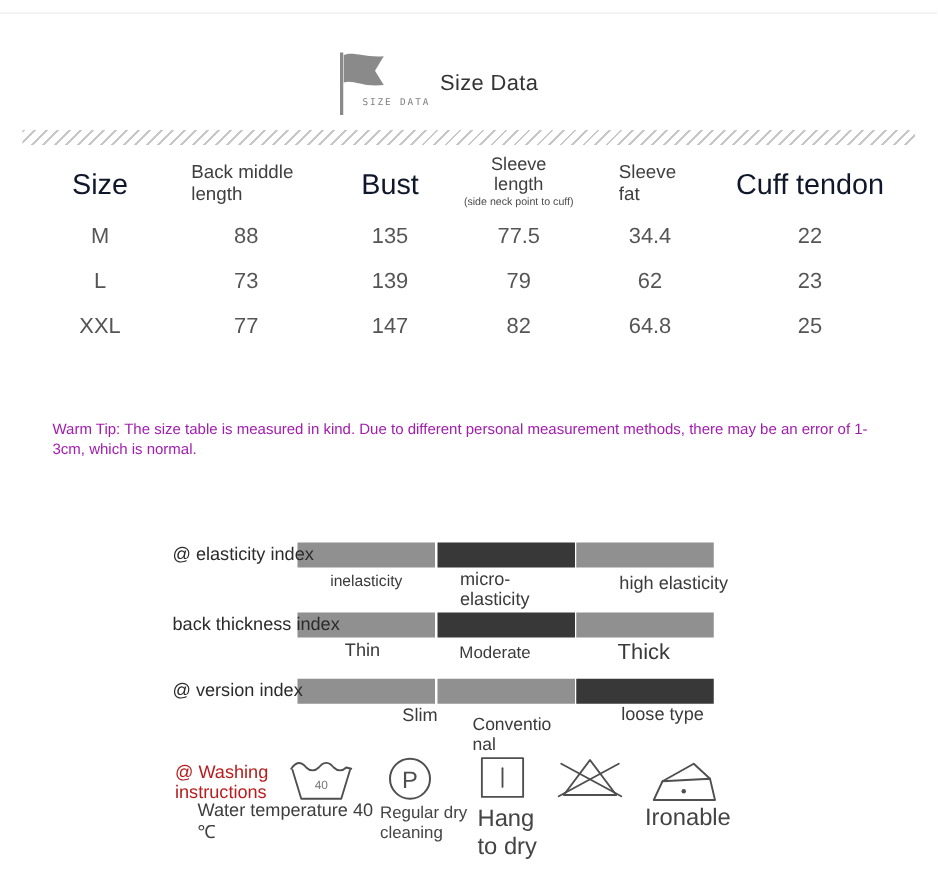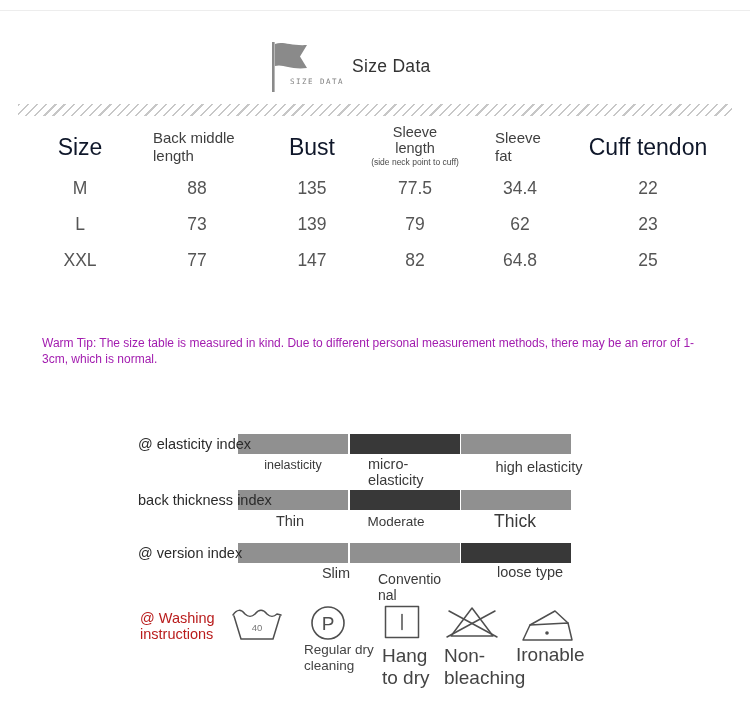--- a/index.html
+++ b/index.html
@@ -157,20 +157,21 @@
       <div class="seg"></div>
       <div class="seg"></div>
       <div class="seg dark"></div>
     </div>
     <span class="abs opt center" style="left:300px;top:565px;font-size:14.5px;margin-left:36px;">Slim</span>
     <span class="abs opt wrap" style="left:378px;top:572px;width:66px;font-size:14px;word-break:break-all;">Conventional</span>
     <span class="abs opt center" style="left:530px;top:564px;font-size:14.5px;">loose type</span>
   </div>
 
   <div class="abs wash-label">@ Washing instructions</div>
+  <div class="abs water-temp">Water temperature 40 ℃</div>
 
   <svg class="abs care" style="left:230px;top:606px;" width="54" height="36" viewBox="0 0 54 36">
     <path d="M3,9 C7,3 11,3 15,8 C18,11 22,11 25,8 C29,3 33,3 37,8 C40,11 44,11 47,8 L51,9"></path>
     <path d="M4,10 L11,33 L43,33 L50,10"></path>
     <text x="27" y="25" font-size="9.5" fill="#777" text-anchor="middle" font-family="Liberation Sans, sans-serif">40</text>
   </svg>
 
   <svg class="abs care" style="left:309px;top:604px;" width="38" height="38" viewBox="0 0 38 38">
     <circle cx="19" cy="19" r="16" stroke-width="1.6"></circle>
     <text x="19" y="26" font-size="19" fill="#4f4f4f" text-anchor="middle" font-family="Liberation Sans, sans-serif">P</text>
@@ -188,16 +189,15 @@
   </svg>
 
   <svg class="abs care" style="left:516px;top:604px;" width="60" height="40" viewBox="0 0 60 40">
     <path d="M14,21 L52,19 L56,36 L7,36 Z"></path>
     <path d="M14,21 L39,7 L52,19"></path>
     <circle cx="31" cy="29" r="1.8" fill="#4f4f4f" stroke="none"></circle>
   </svg>
 
   <div class="abs icon-label" style="left:304px;top:642px;width:72px;font-size:13.5px;">Regular dry cleaning</div>
   <div class="abs icon-label" style="left:382px;top:645px;width:52px;">Hang to dry</div>
-  <div class="abs icon-label" style="left:444px;top:645px;width:70px;">Non-bleaching</div>
   <div class="abs icon-label" style="left:516px;top:644px;width:80px;">Ironable</div>
 
 </div>
 
 </body></html>

